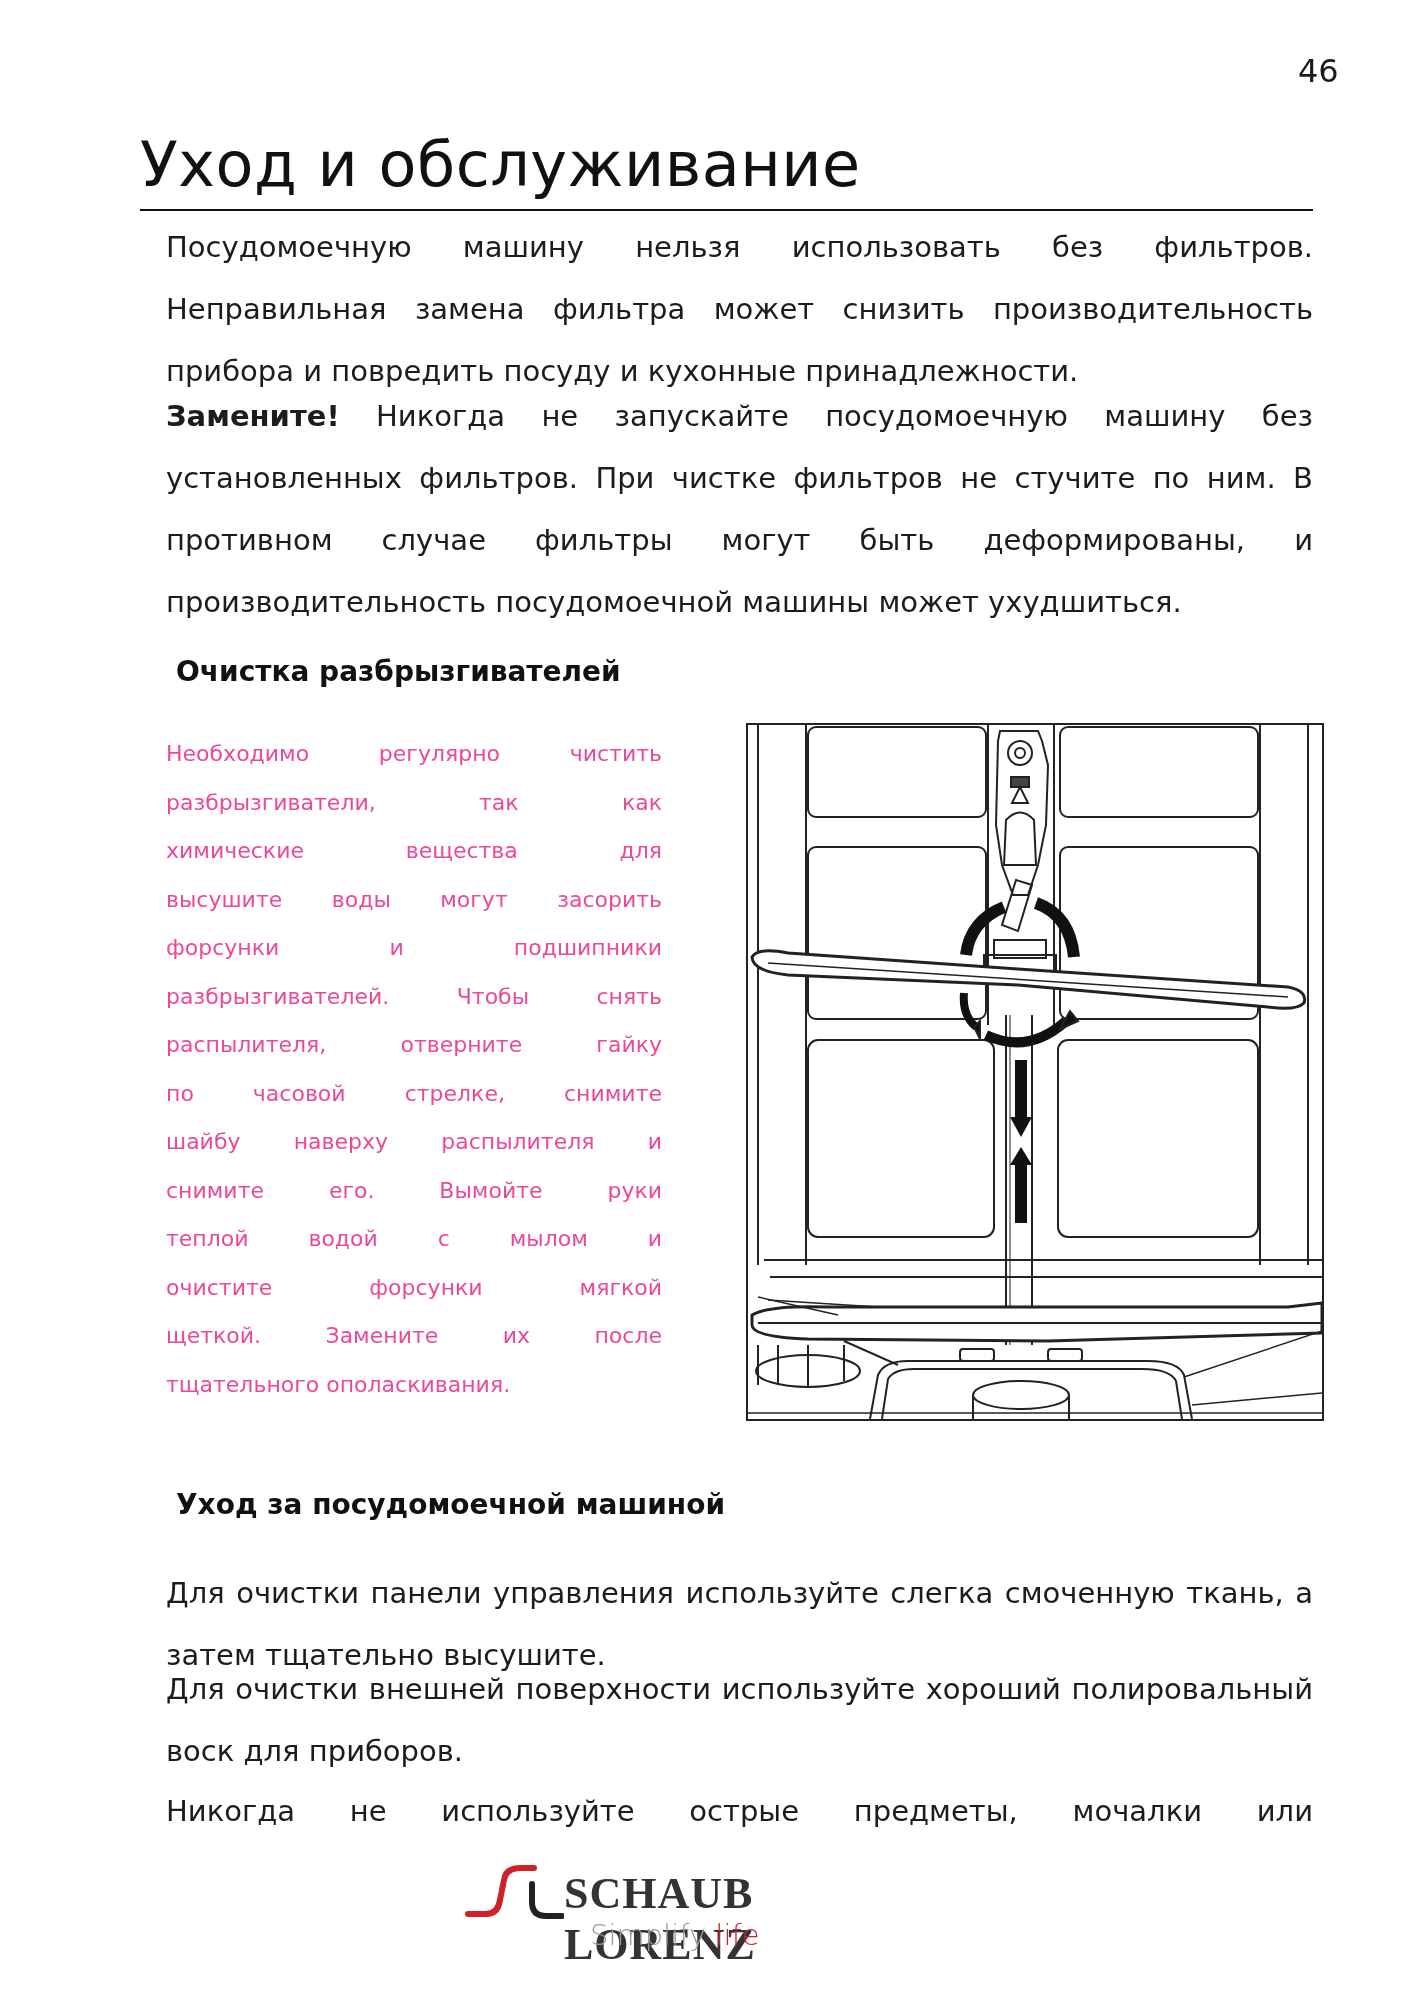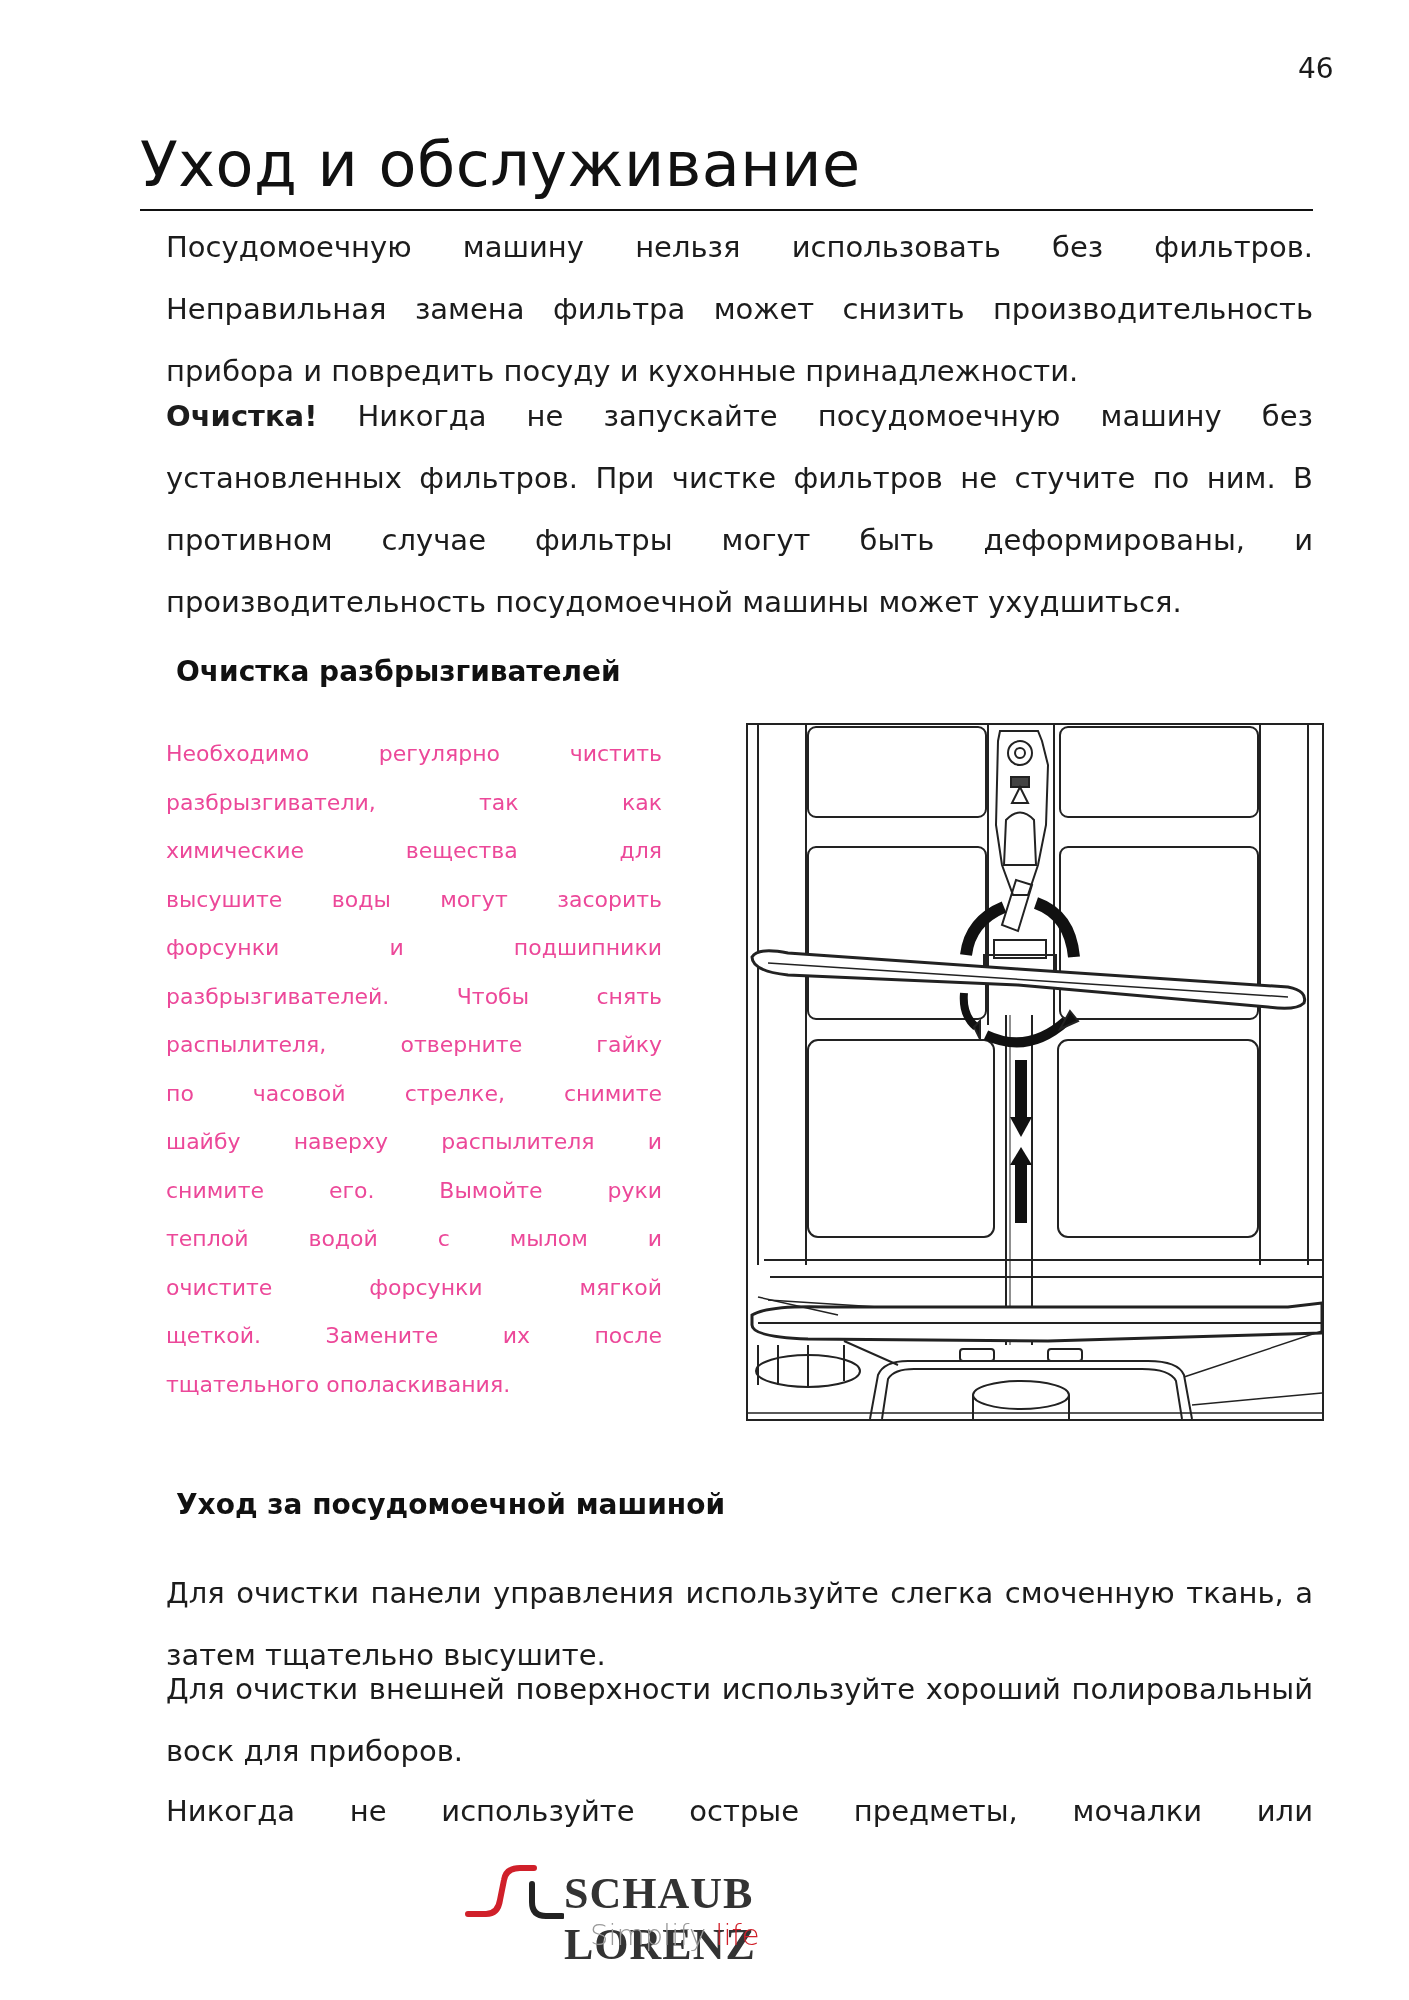--- a/index.html
+++ b/index.html
@@ -1,18 +1,18 @@
 <!DOCTYPE html>
 <html><head>
 <meta charset="utf-8">
 <style>
   html, body { margin: 0; padding: 0; background: #ffffff; }
   body { width: 1409px; height: 2000px; position: relative; overflow: hidden;
          font-family: "DejaVu Sans", "Liberation Sans", sans-serif; color: #1a1a1a; }
-  .page-number { position: absolute; top: 52px; left: 1298px; font-size: 28px; color: #1a1a1a; }
+  .page-number { position: absolute; top: 52px; left: 1298px; font-size: 32px; color: #1a1a1a; }
   .page-title { position: absolute; top: 128px; left: 140px; margin: 0; font-size: 62px;
                 font-weight: normal; letter-spacing: 0.5px; color: #111; }
   .title-rule { position: absolute; top: 209px; left: 140px; width: 1173px; height: 0;
                 border-top: 2.5px solid #111; }
   .para { position: absolute; left: 166px; width: 1147px; font-size: 29px; line-height: 62px;
           text-align: justify; margin: 0; color: #1c1c1c; }
   .para b { font-weight: bold; }
   .p1 { top: 216px; }
   .p2 { top: 385px; }
   .section-heading { position: absolute; left: 176px; margin: 0; font-size: 28px; font-weight: bold; color: #111; }
@@ -39,21 +39,21 @@
 </style>
 </head>
 <body>
 
 <div class="page-number">46</div>
 <h1 class="page-title">Уход и обслуживание</h1>
 <div class="title-rule"></div>
 
 <p class="para p1">Посудомоечную машину нельзя использовать без фильтров. Неправильная замена фильтра может снизить производительность прибора и повредить посуду и кухонные принадлежности.</p>
 
-<p class="para p2"><b>Очистка!</b><span> Никогда не запускайте посудомоечную машину без установленных фильтров. При чистке фильтров не стучите по ним. В противном случае фильтры могут быть деформированы, и производительность посудомоечной машины может ухудшиться.</span></p>
+<p class="para p2"><b>Замените!</b><span> Никогда не запускайте посудомоечную машину без установленных фильтров. При чистке фильтров не стучите по ним. В противном случае фильтры могут быть деформированы, и производительность посудомоечной машины может ухудшиться.</span></p>
 
 <h2 class="section-heading h1">Очистка разбрызгивателей</h2>
 
 <div class="col-text">
   <span class="line">Необходимо регулярно чистить</span>
   <span class="line">разбрызгиватели, так как</span>
   <span class="line">химические вещества для</span>
   <span class="line">высушите воды могут засорить</span>
   <span class="line">форсунки и подшипники</span>
   <span class="line">разбрызгивателей. Чтобы снять</span>

